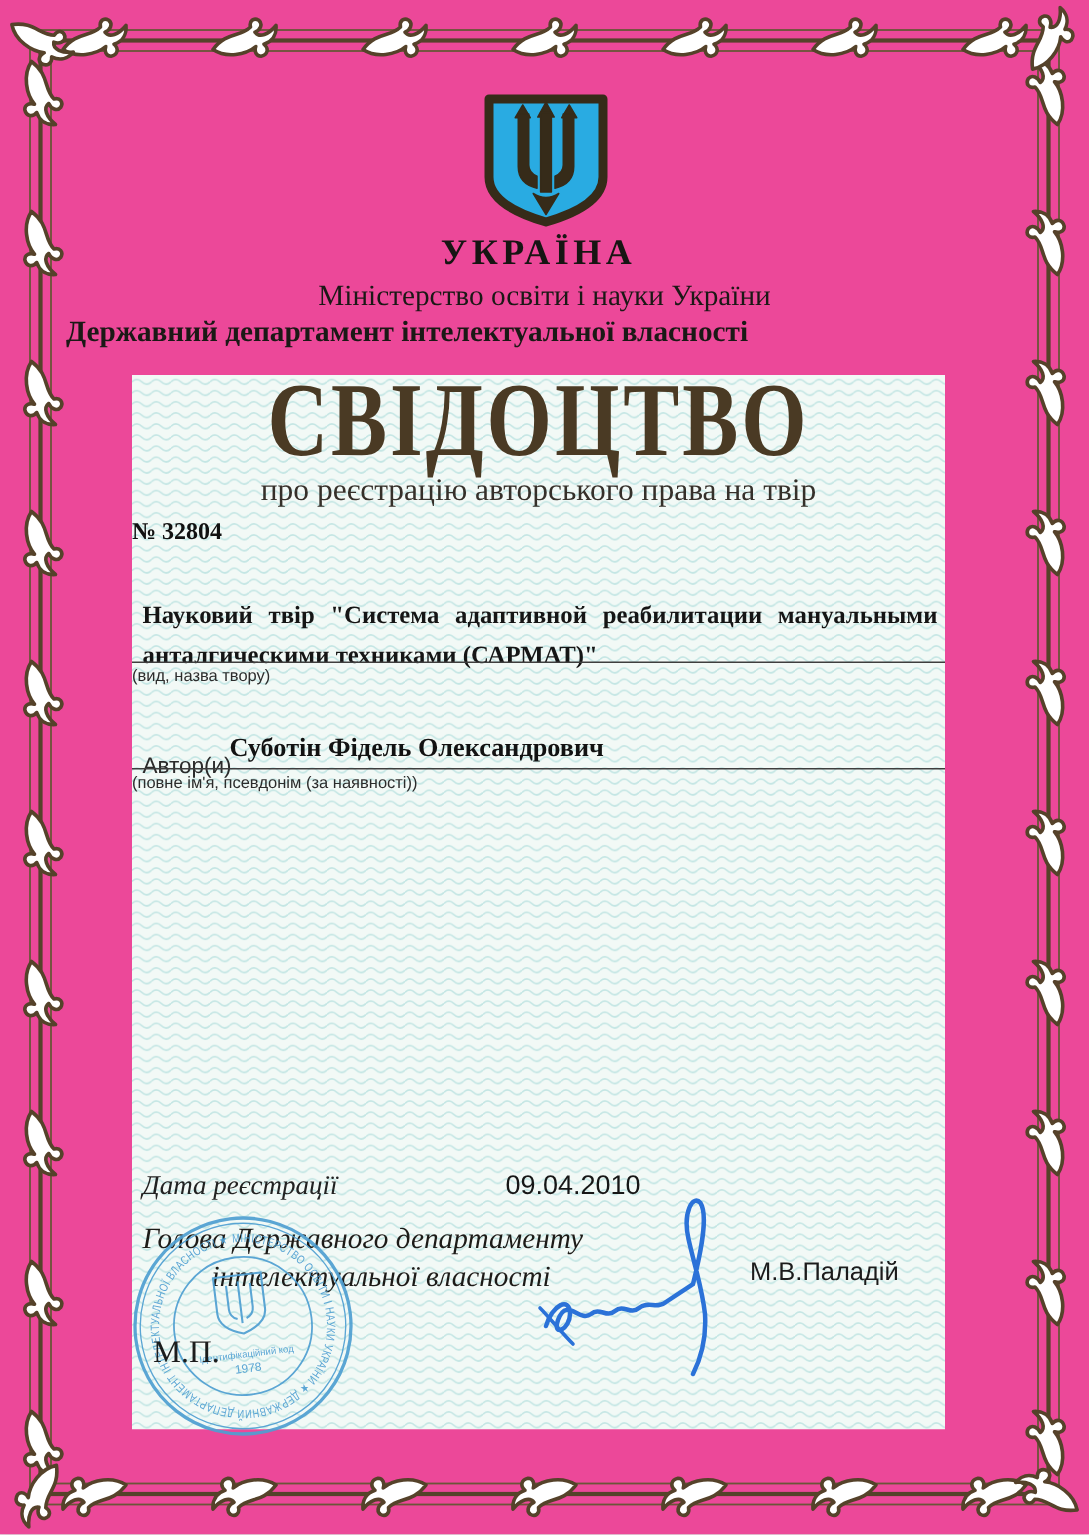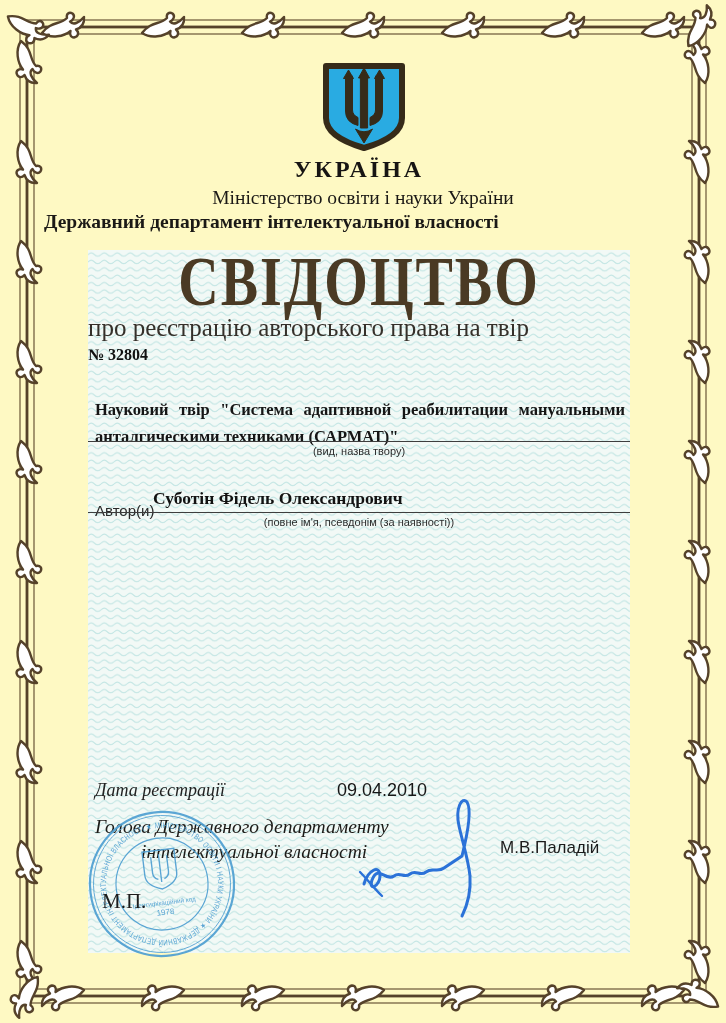--- a/index.html
+++ b/index.html
@@ -1,17 +1,17 @@
 <!DOCTYPE html>
 <html><head>
 <meta charset="utf-8">
 <style>
   html,body{margin:0;padding:0;background:#e9e9e9;}
   .page{
-    position:relative;width:726px;height:1023px;background:#fef9c3;
+    position:relative;width:726px;height:1023px;background:#ec4899;
     font-family:"Liberation Serif", serif;overflow:hidden;
     box-shadow:0 0 6px rgba(0,0,0,.25);
   }
   .abs{position:absolute;}
   svg{display:block;}
   
   #frame{position:absolute;left:0;top:0;}
   
   #waves{position:absolute;left:88px;top:250px;}
   
@@ -21,29 +21,29 @@
     font-size:24px;font-weight:bold;letter-spacing:3px;color:#171513;
   }
   .ministry1{left:44px;top:187px;width:638px;text-align:center;font-size:19.5px;font-weight:normal;color:#1b1916;}
   .ministry2{left:44px;top:211px;width:638px;text-align:left;font-size:19.5px;font-weight:bold;color:#1b1916;}
   
   .cert-title{
     left:88px;top:246px;width:542px;text-align:center;
     font-size:56px;font-weight:bold;color:#4a3a24;letter-spacing:2px;
     line-height:1;transform:scaleY(1.25);transform-origin:50% 0;
   }
-  .cert-subtitle{left:88px;top:314px;width:542px;text-align:left;font-size:25px;color:#35302a;}
+  .cert-subtitle{left:88px;top:314px;width:542px;text-align:center;font-size:21px;color:#35302a;}
   .cert-number{left:88px;top:346px;width:542px;font-size:16px;font-weight:bold;color:#111;}
   
   .work{left:95px;top:396px;width:530px;font-size:16.5px;font-weight:bold;color:#151515;line-height:27px;}
   .jline{text-align:justify;height:27px;overflow:hidden;}
   .jline::after{content:"";display:inline-block;width:100%;height:0;vertical-align:top;}
   .rule{height:0;border-top:1.5px solid #3e3e3e;}
   .rule-work{left:88px;top:441px;width:542px;}
-  .caption{font-family:"Liberation Sans", sans-serif;font-size:11px;color:#2c2c2c;text-align:center;}
+  .caption{font-family:"Liberation Sans", sans-serif;font-size:11px;color:#2c2c2c;text-align:left;}
   .caption-work{left:88px;top:445px;width:542px;}
   
   .author-label{left:95px;top:502px;font-family:"Liberation Sans", sans-serif;font-size:15px;color:#2a2a2a;}
   .author-name{left:153px;top:488px;font-size:17.5px;font-weight:bold;color:#121212;}
   .rule-author{left:88px;top:512px;width:542px;}
   .caption-author{left:88px;top:516px;width:542px;}
   
   .date-label{left:95px;top:780px;font-size:18px;font-style:italic;color:#222;}
   .date-value{left:337px;top:780px;font-family:"Liberation Sans", sans-serif;font-size:18px;color:#161616;}
   .position1{left:95px;top:816px;font-size:19.5px;font-style:italic;color:#1d1b18;}

